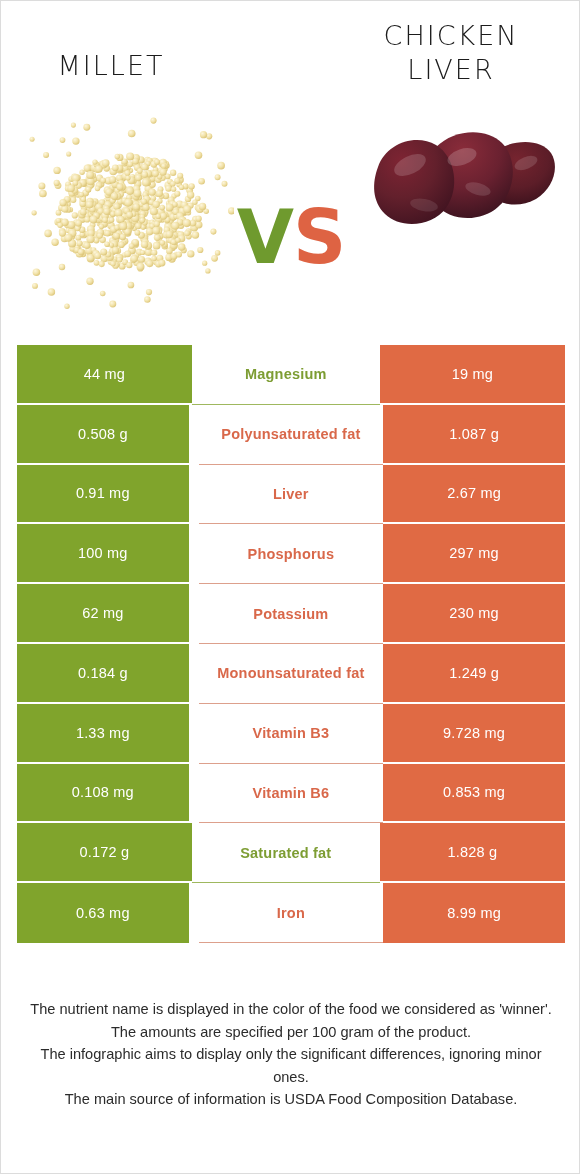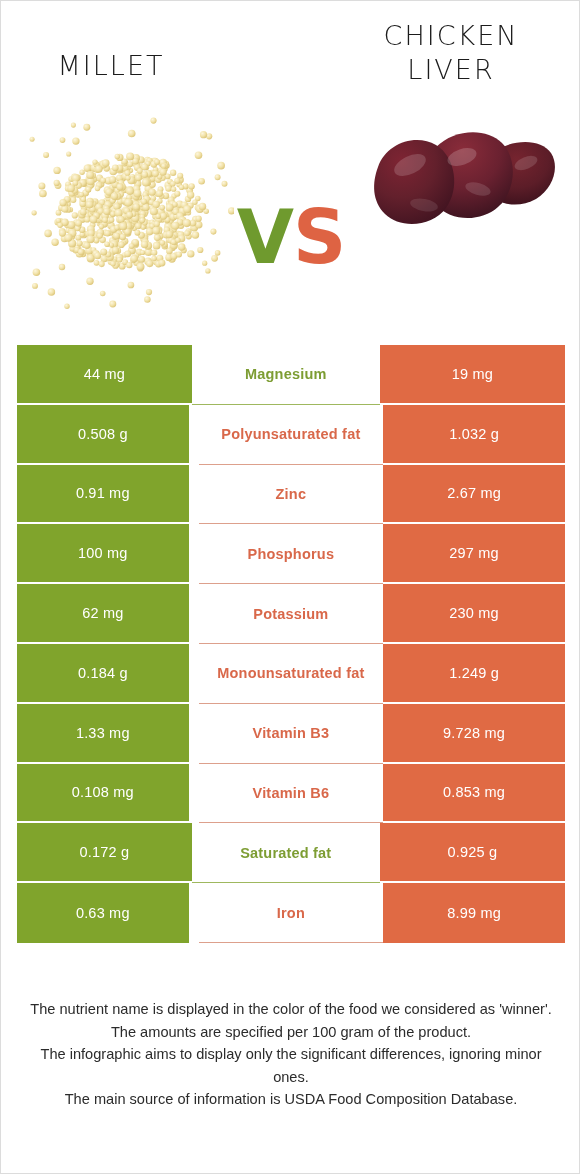--- a/index.html
+++ b/index.html
@@ -882,25 +882,25 @@
 
   <div class="table" id="comparison-table">
       <div class="row">
         <div class="cell cell-left">44 mg</div>
         <div class="cell cell-mid win-left">Magnesium</div>
         <div class="cell cell-right">19 mg</div>
       </div>
       <div class="row">
         <div class="cell cell-left">0.508 g</div>
         <div class="cell cell-mid win-right">Polyunsaturated fat</div>
-        <div class="cell cell-right">1.032 g</div>
+        <div class="cell cell-right">1.087 g</div>
       </div>
       <div class="row">
         <div class="cell cell-left">0.91 mg</div>
-        <div class="cell cell-mid win-right">Zinc</div>
+        <div class="cell cell-mid win-right">Liver</div>
         <div class="cell cell-right">2.67 mg</div>
       </div>
       <div class="row">
         <div class="cell cell-left">100 mg</div>
         <div class="cell cell-mid win-right">Phosphorus</div>
         <div class="cell cell-right">297 mg</div>
       </div>
       <div class="row">
         <div class="cell cell-left">62 mg</div>
         <div class="cell cell-mid win-right">Potassium</div>
@@ -917,21 +917,21 @@
         <div class="cell cell-right">9.728 mg</div>
       </div>
       <div class="row">
         <div class="cell cell-left">0.108 mg</div>
         <div class="cell cell-mid win-right">Vitamin B6</div>
         <div class="cell cell-right">0.853 mg</div>
       </div>
       <div class="row">
         <div class="cell cell-left">0.172 g</div>
         <div class="cell cell-mid win-left">Saturated fat</div>
-        <div class="cell cell-right">0.925 g</div>
+        <div class="cell cell-right">1.828 g</div>
       </div>
       <div class="row">
         <div class="cell cell-left">0.63 mg</div>
         <div class="cell cell-mid win-right">Iron</div>
         <div class="cell cell-right">8.99 mg</div>
       </div>
     </div>
 
   <div class="footnote">
     <div>The nutrient name is displayed in the color of the food we considered as 'winner'.</div>

